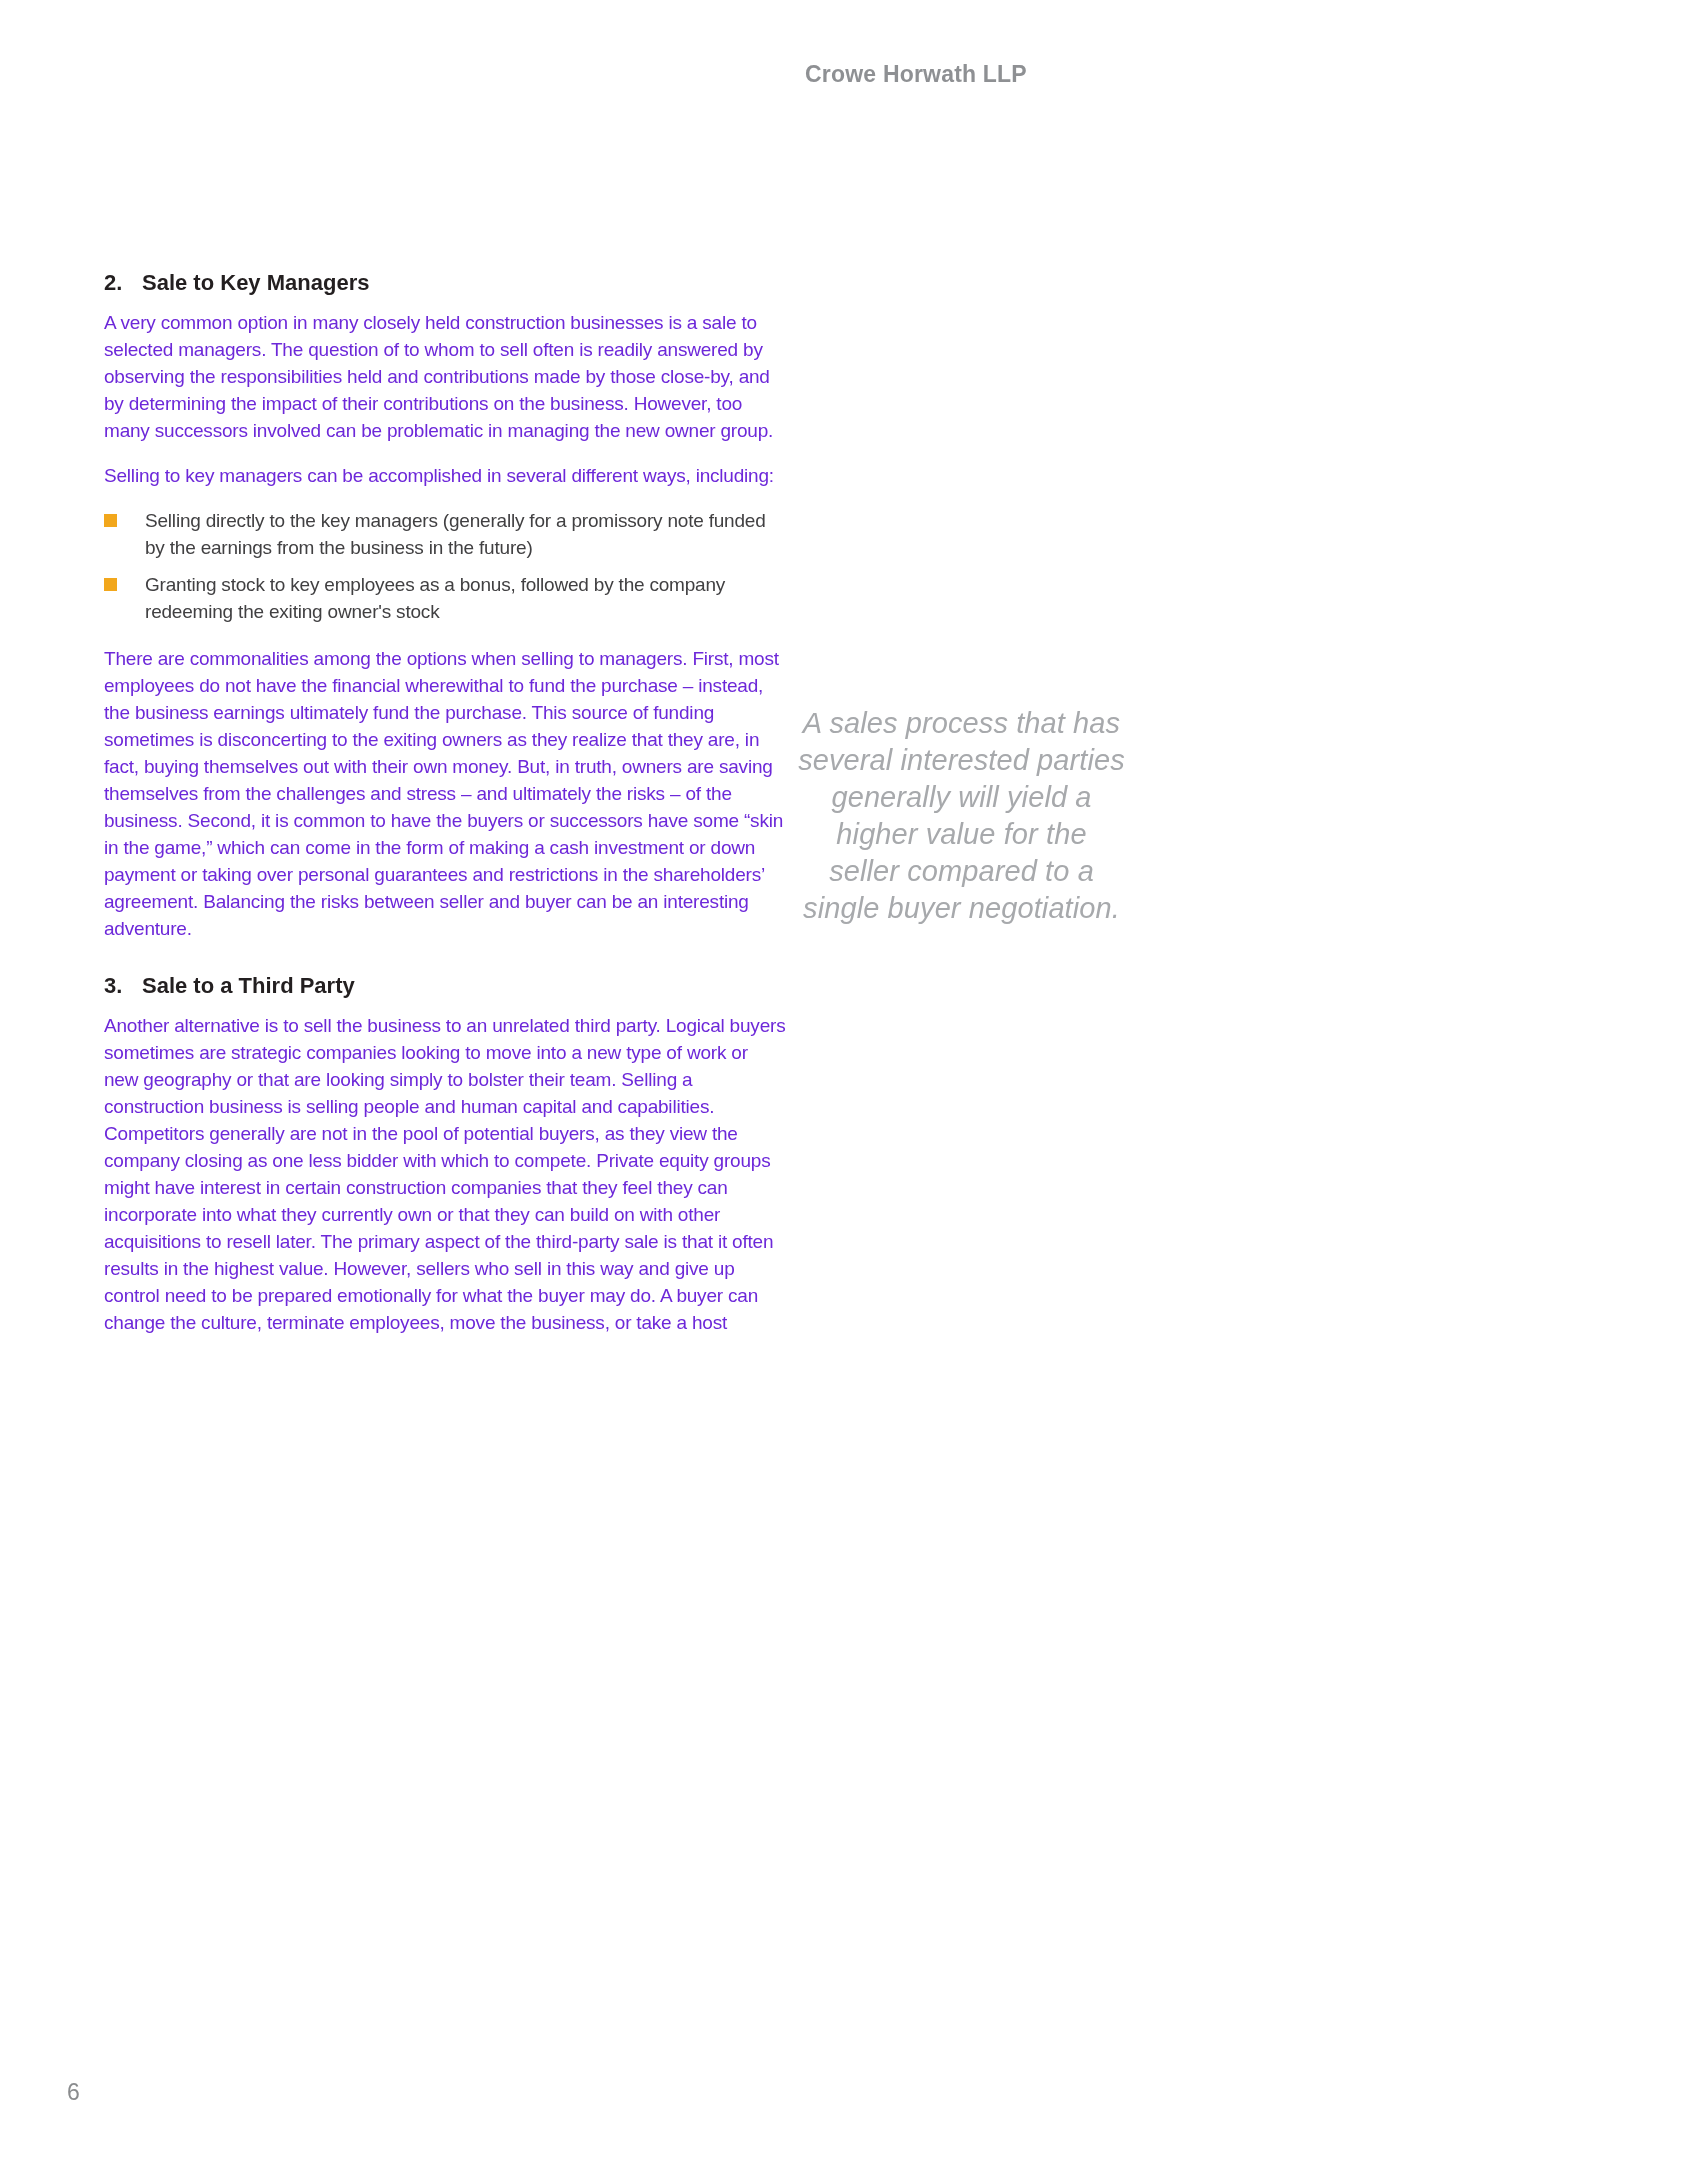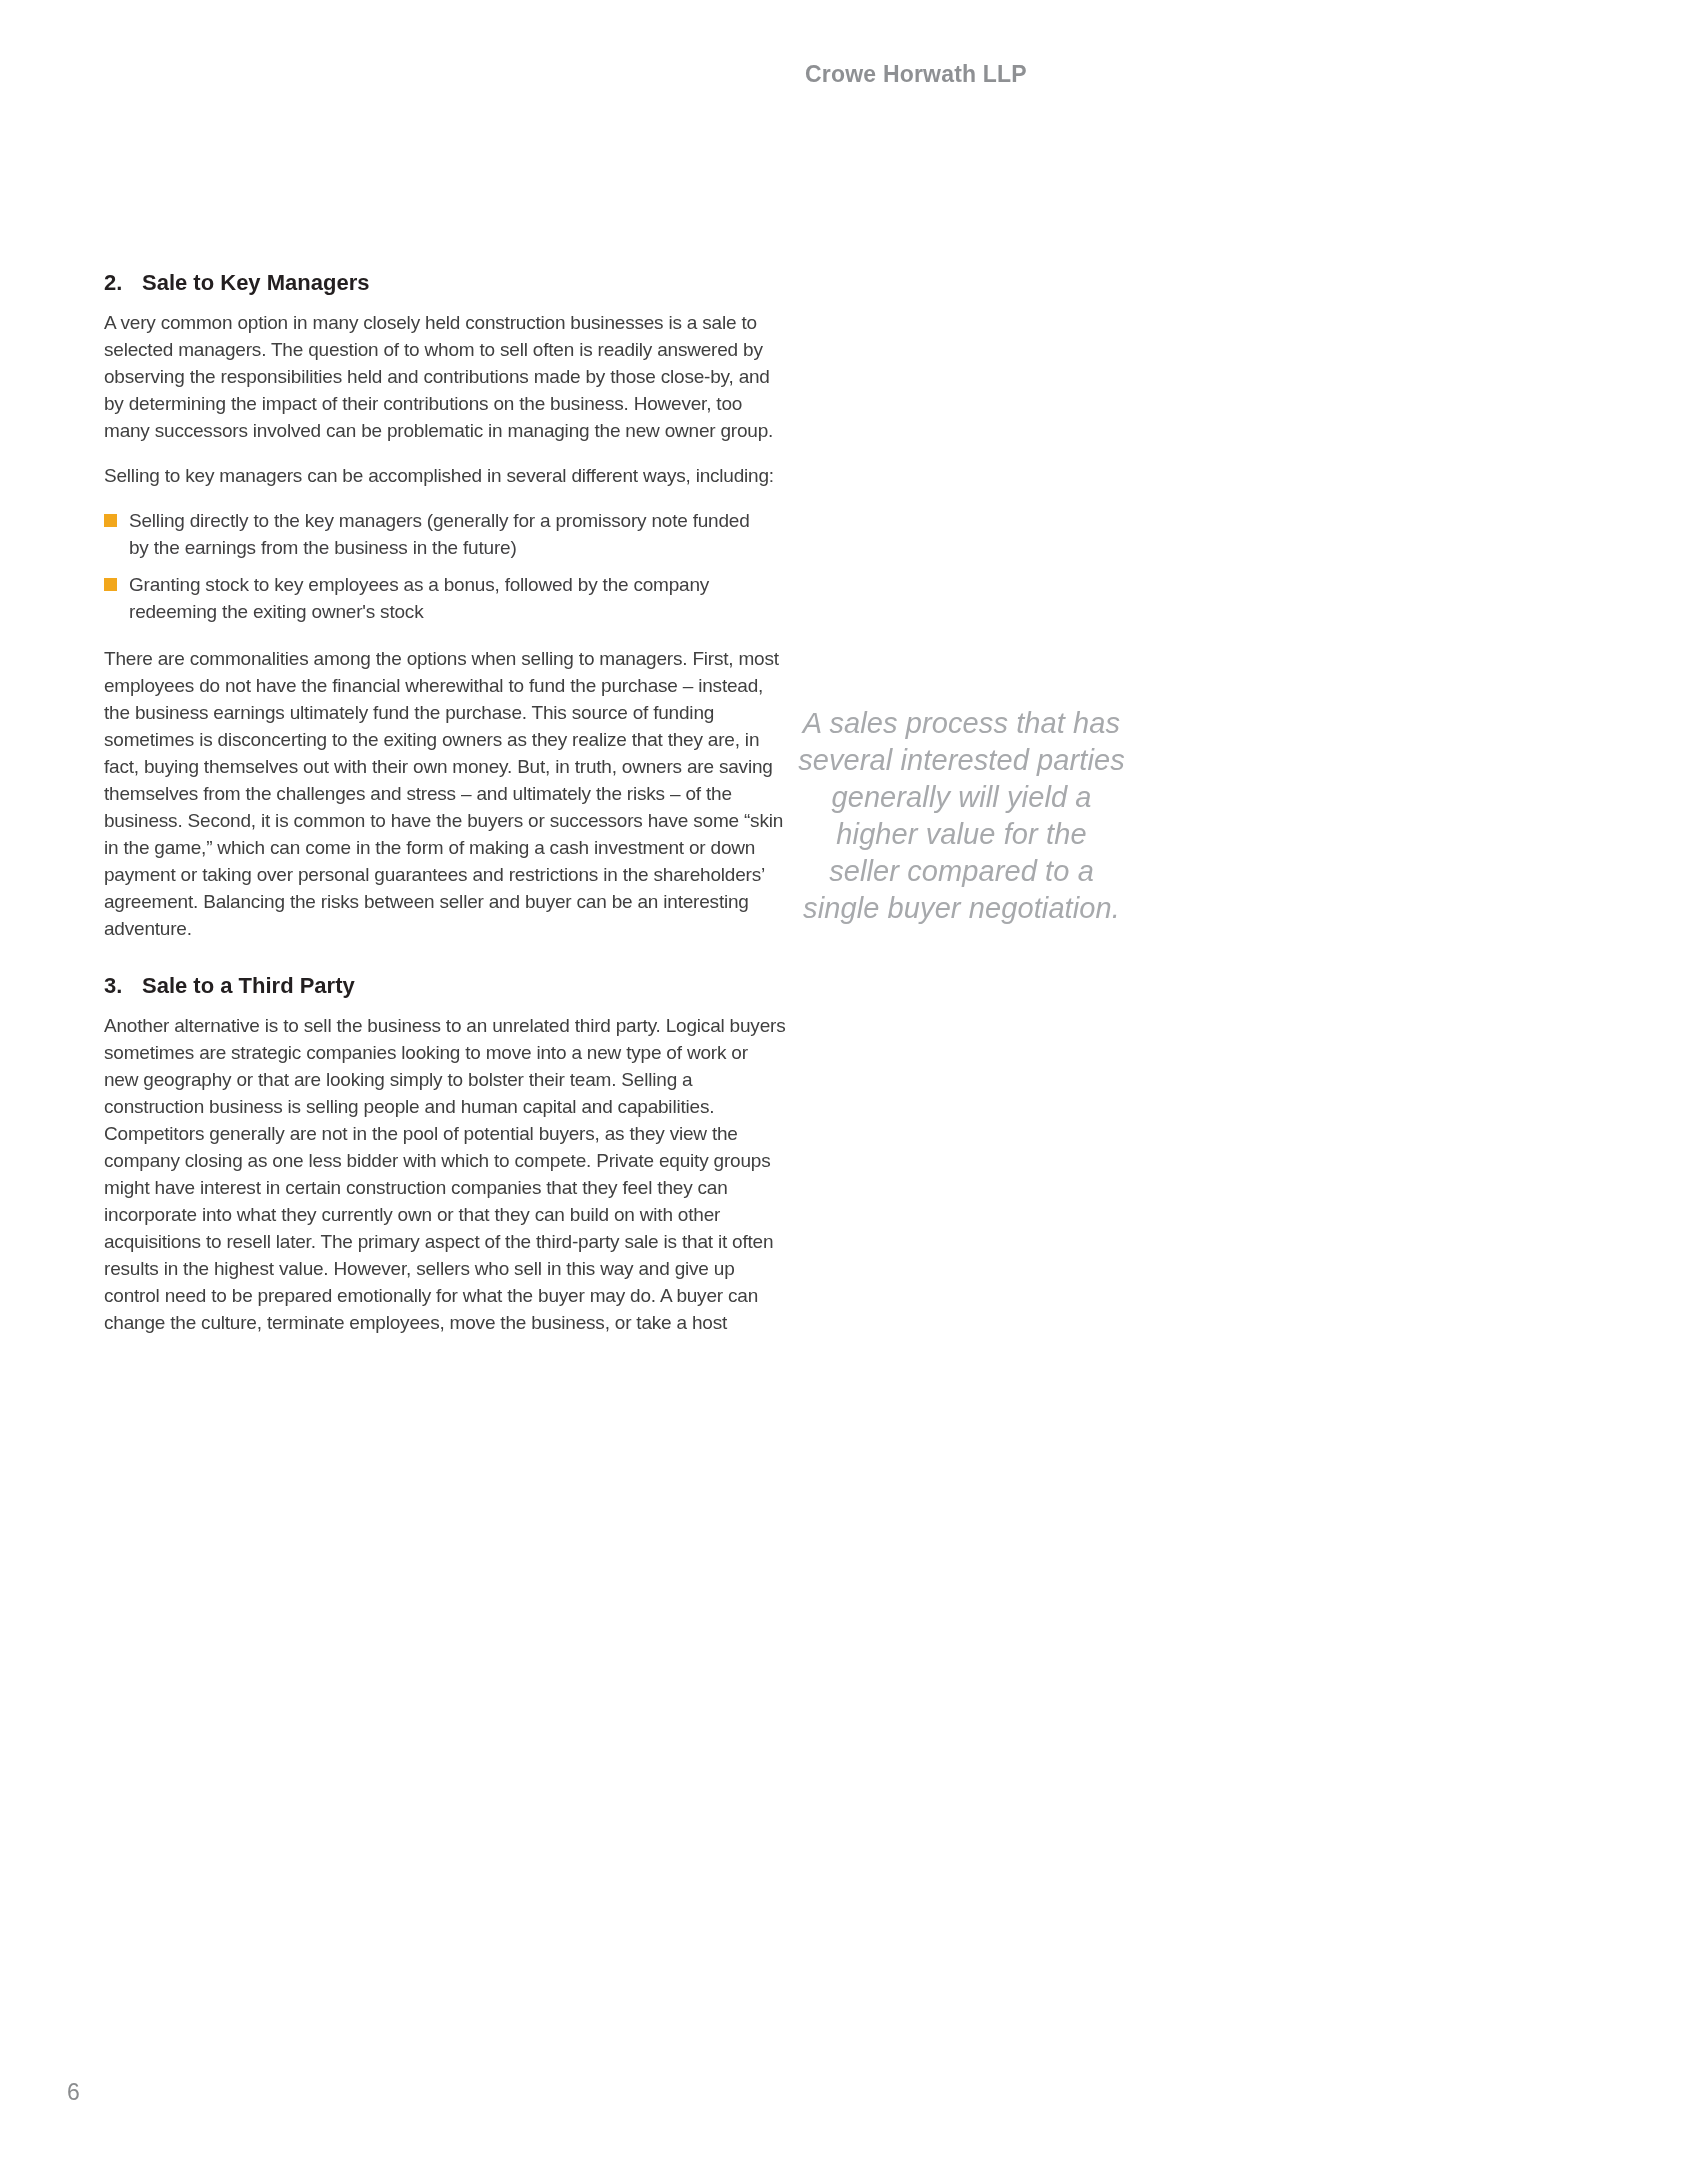--- a/index.html
+++ b/index.html
@@ -43,30 +43,30 @@
     margin-top: 30px;
   }
   .section-number {
     width: 38px;
     flex-shrink: 0;
   }
   .body-para {
     font-size: 19px;
     line-height: 27px;
     letter-spacing: -0.2px;
-    color: #404040;
+    color: #6d28d9;
     margin: 0 0 18px 0;
   }
   .bullet-list {
     margin: 6px 0 20px 0;
     padding: 0;
   }
   .bullet-item {
     display: flex;
-    gap: 12px;
+    gap: 28px;
     margin-bottom: 10px;
     font-size: 19px;
     line-height: 27px;
     letter-spacing: -0.2px;
     color: #414042;
   }
   .bullet-square {
     width: 13px;
     height: 13px;
     background: #f2a71c;

